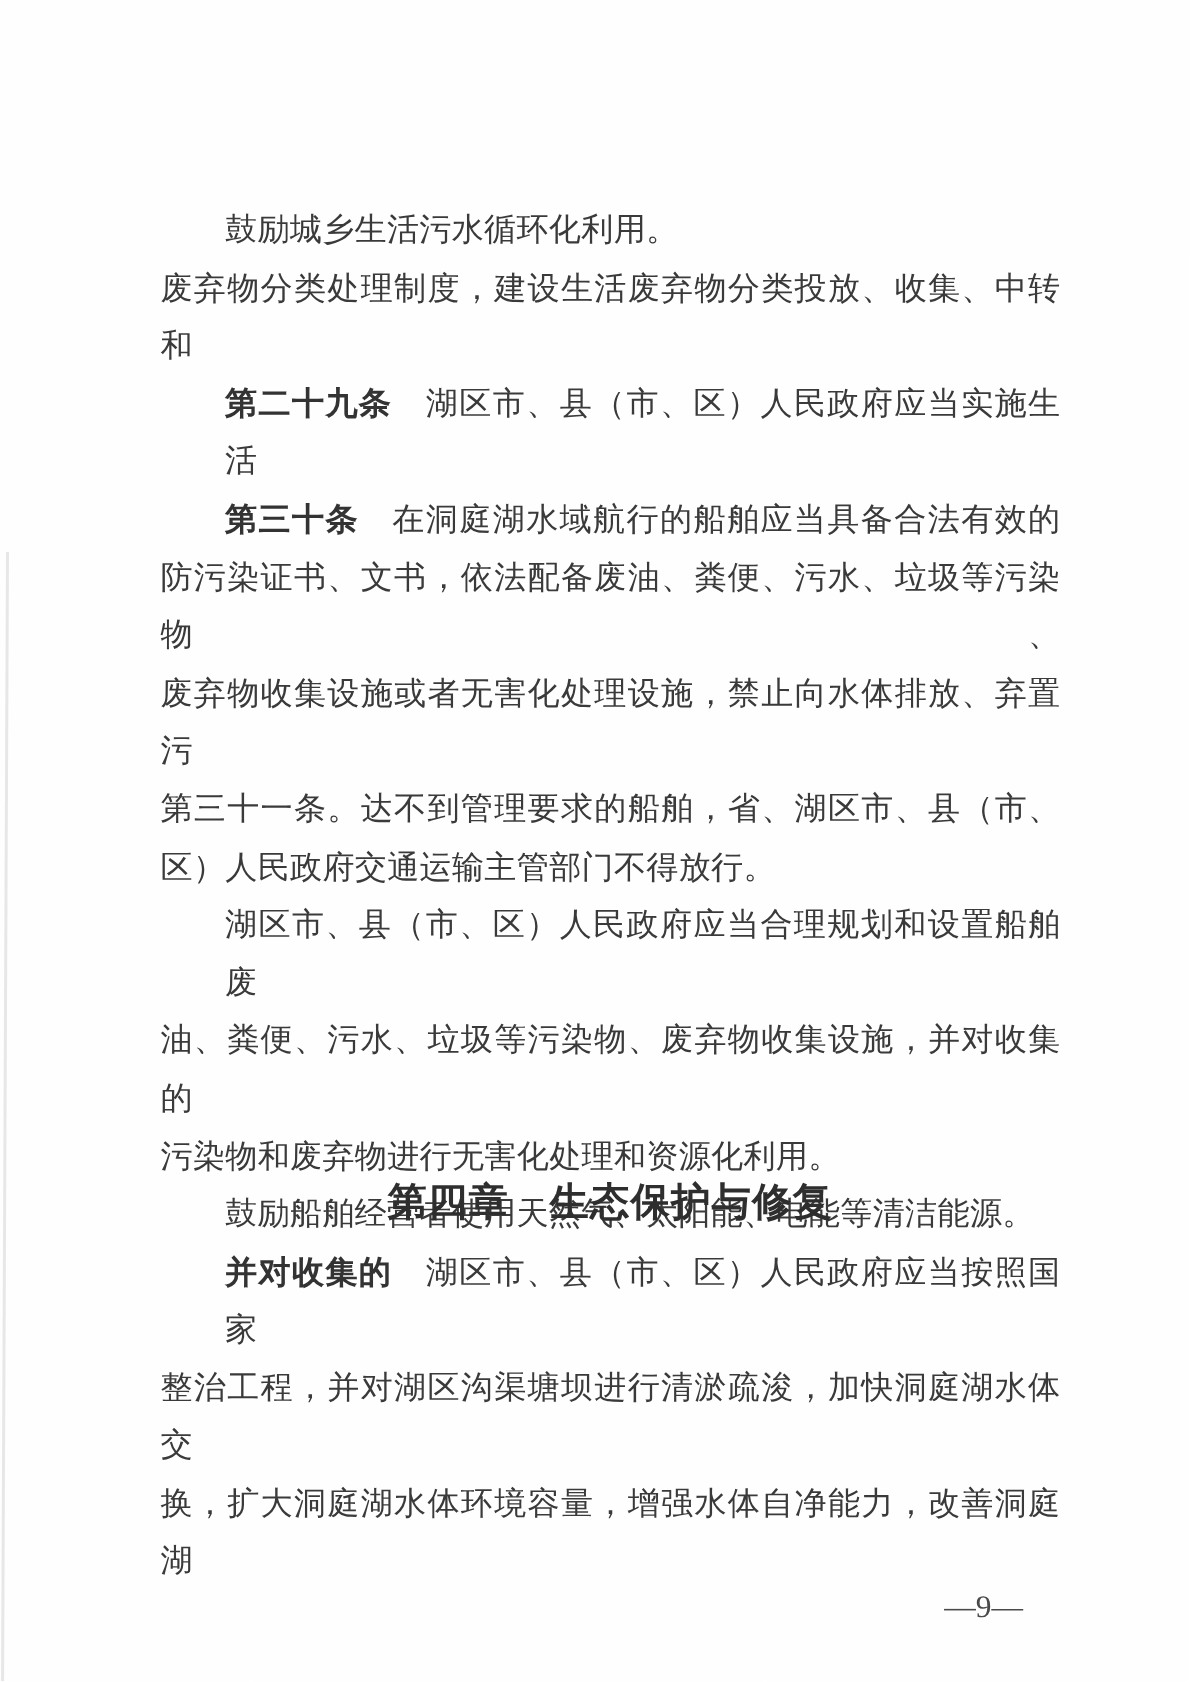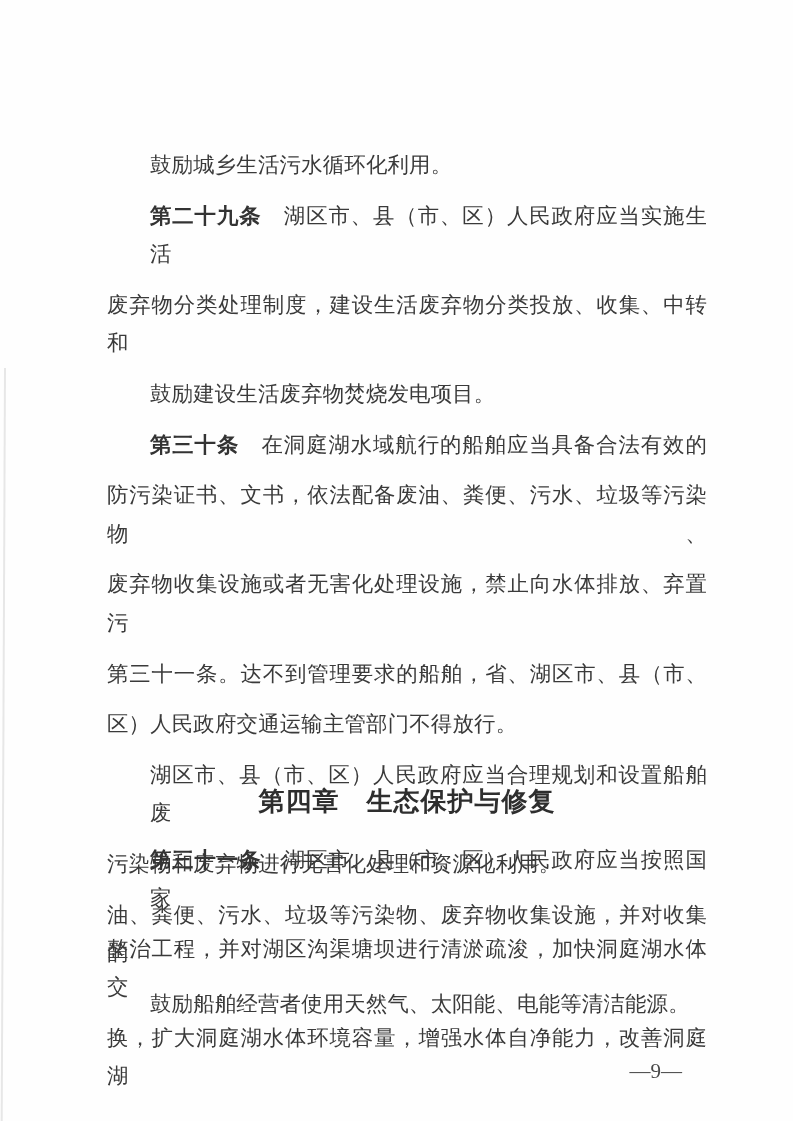--- a/index.html
+++ b/index.html
@@ -32,21 +32,20 @@
     left: 107px;
     width: 600px;
   }
   .block-1 { top: 134px; }
   .block-2 { top: 829px; }
   .line {
     line-height: 38.6px;
     font-size: 21.4px;
     white-space: normal;
     letter-spacing: 0.2px;
-    margin-top: 12px;
   }
   .block-2 .line { line-height: 38.4px; }
   .line.indent { padding-left: 43px; }
   .line.fill {
     text-align: justify;
     text-align-last: justify;
   }
   .art-num {
     font-weight: bold;
     color: #333333;
@@ -77,37 +76,36 @@
 </style>
 </head>
 <body>
 
 <div class="page">
 
   <div class="scan-artifact"></div>
 
   <div class="text-block block-1">
     <div class="line indent"><span>鼓励城乡生活污水循环化利用。</span></div>
+    <div class="line fill"><span>废弃物分类处理制度，建设生活废弃物分类投放、收集、中转和</span></div>
     <div class="line indent fill"><span class="art-num">第二十九条</span><span>　湖区市、县（市、区）人民政府应当实施生活</span></div>
-    <div class="line fill"><span>废弃物分类处理制度，建设生活废弃物分类投放、收集、中转和</span></div>
-    <div class="line indent"><span>鼓励建设生活废弃物焚烧发电项目。</span></div>
     <div class="line indent fill"><span class="art-num">第三十条</span><span>　在洞庭湖水域航行的船舶应当具备合法有效的</span></div>
     <div class="line fill"><span>防污染证书、文书，依法配备废油、粪便、污水、垃圾等污染物、</span></div>
     <div class="line fill"><span>废弃物收集设施或者无害化处理设施，禁止向水体排放、弃置污</span></div>
     <div class="line fill"><span>第三十一条。达不到管理要求的船舶，省、湖区市、县（市、</span></div>
     <div class="line"><span>区）人民政府交通运输主管部门不得放行。</span></div>
     <div class="line indent fill"><span>湖区市、县（市、区）人民政府应当合理规划和设置船舶废</span></div>
+    <div class="line fill"><span>油、粪便、污水、垃圾等污染物、废弃物收集设施，并对收集的</span></div>
     <div class="line"><span>污染物和废弃物进行无害化处理和资源化利用。</span></div>
-    <div class="line fill"><span>油、粪便、污水、垃圾等污染物、废弃物收集设施，并对收集的</span></div>
     <div class="line indent"><span>鼓励船舶经营者使用天然气、太阳能、电能等清洁能源。</span></div>
   </div>
 
   <div class="chapter-heading">第四章　生态保护与修复</div>
 
   <div class="text-block block-2">
-    <div class="line indent fill"><span class="art-num">第三十一条</span><span>　湖区市、县（市、区）人民政府应当按照国家</span></div>
+    <div class="line indent fill"><span class="art-num">并对收集的</span><span>　湖区市、县（市、区）人民政府应当按照国家</span></div>
     <div class="line fill"><span>整治工程，并对湖区沟渠塘坝进行清淤疏浚，加快洞庭湖水体交</span></div>
     <div class="line fill"><span>换，扩大洞庭湖水体环境容量，增强水体自净能力，改善洞庭湖</span></div>
   </div>
 
   <div class="page-number">—9—</div>
 
 </div>
 
 </body></html>

